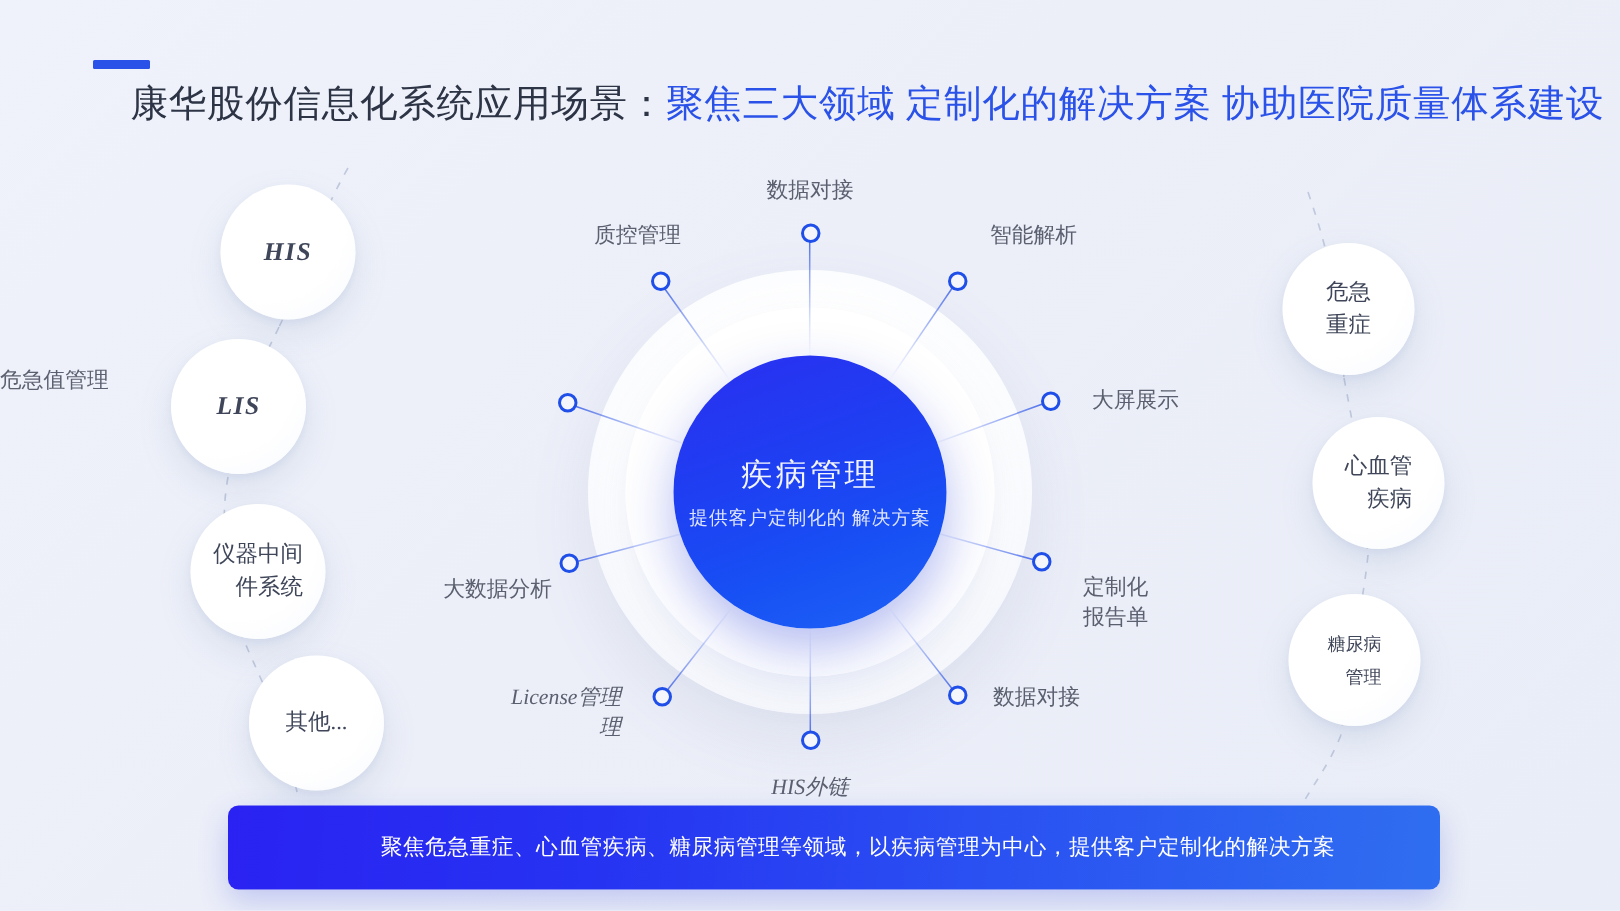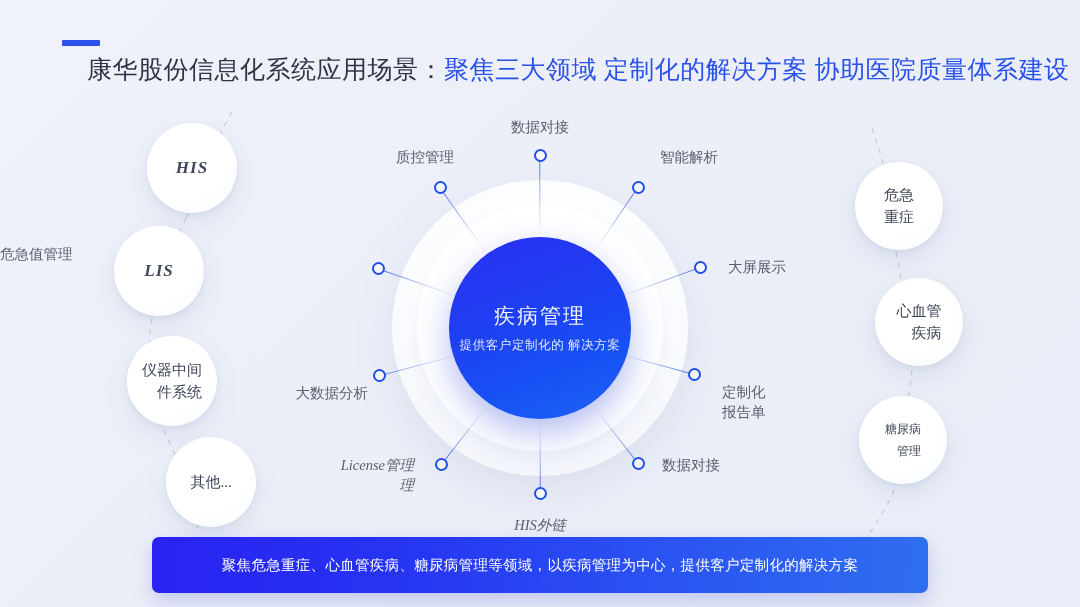--- a/index.html
+++ b/index.html
@@ -56,21 +56,21 @@
     display:flex;align-items:center;justify-content:center;text-align:right;
     color:#3f4659;line-height:22px;white-space:pre-line;}
   .bubble.ital{font-style:italic;font-weight:bold;letter-spacing:1px;}
 
   
   .banner{position:absolute;left:152px;top:537px;width:776px;height:56px;
     border-radius:7px;
     background:linear-gradient(95deg,#2a22f2 0%,#2633f2 30%,#2a50f2 62%,#2f6ef0 100%);
     box-shadow:0 8px 20px rgba(40,60,220,.22);
     display:flex;flex-direction:column;align-items:center;justify-content:center;
-    color:#fff;font-size:14.5px;line-height:23px;letter-spacing:.3px;text-align:center;}
+    color:#fff;font-size:14.5px;line-height:23px;letter-spacing:.3px;text-align:center;padding-left:32px;}
 
   svg.dashes{position:absolute;left:0;top:0;width:1080px;height:607px;
     pointer-events:none;}
 </style>
 </head>
 <body>
 
 <div id="stage">
 
   <svg class="dashes" viewBox="0 0 1080 607">

